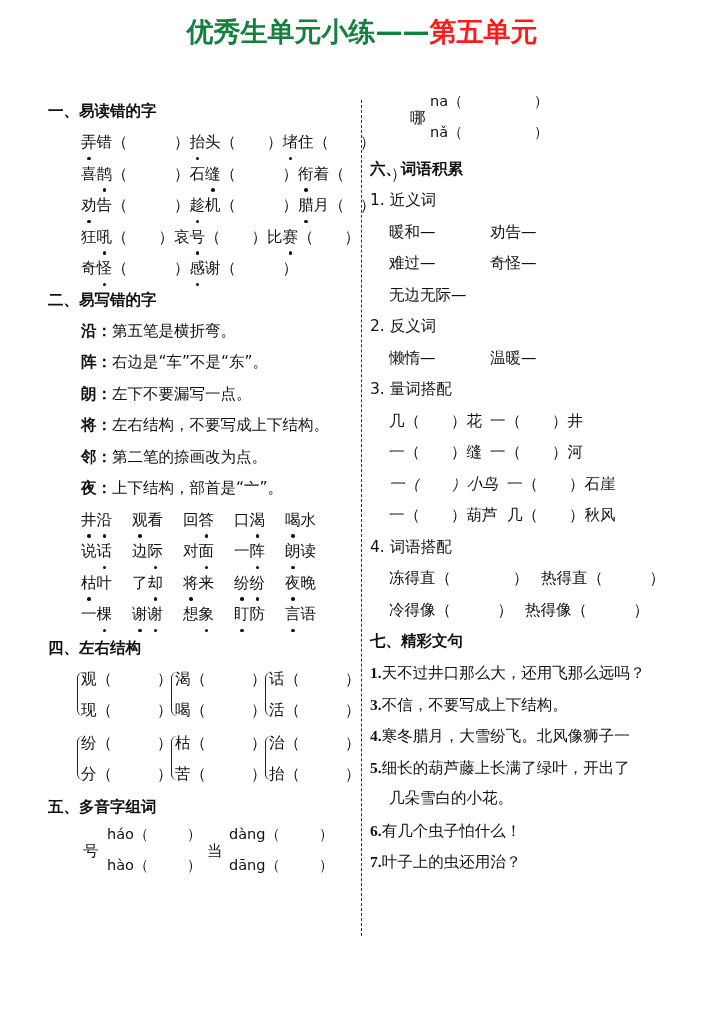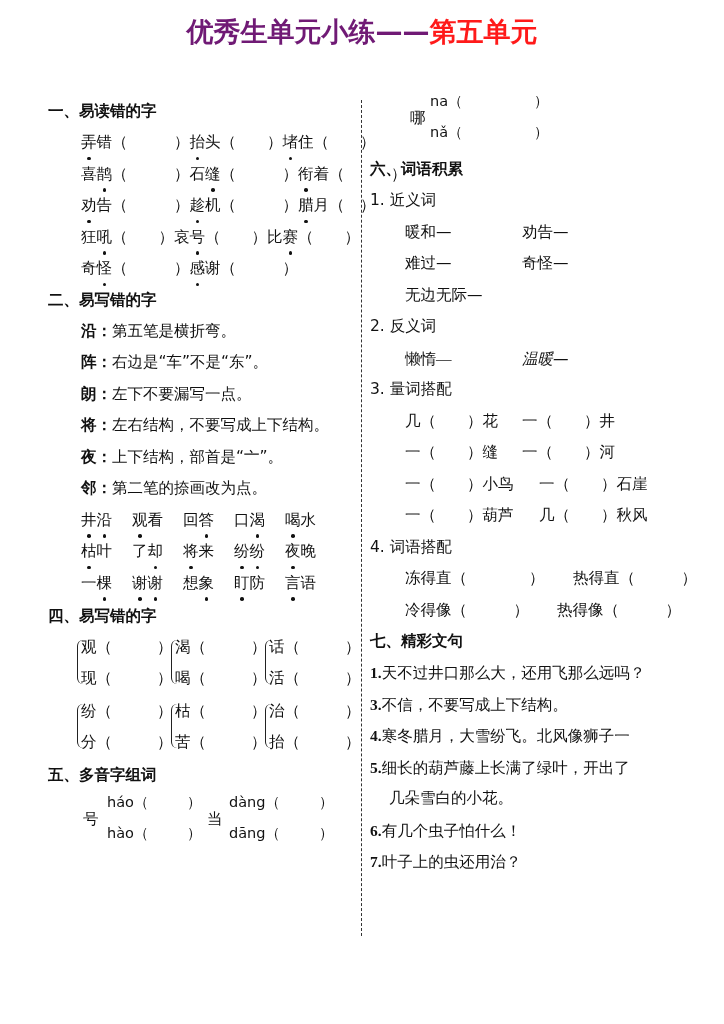--- a/index.html
+++ b/index.html
@@ -4,41 +4,41 @@
 <style>
   html, body { margin: 0; padding: 0; background: #ffffff; }
   body {
     width: 724px; height: 1024px; position: relative; overflow: hidden;
     font-family: "DejaVu Sans", sans-serif; color: #111111;
   }
   .title {
     position: absolute; left: 0; top: 12px; width: 724px; text-align: center;
     font-size: 27px; font-weight: bold; letter-spacing: 0px; line-height: 40px;
   }
-  .title .black { color: #701a75; }
+  .title .black { color: #15803d; }
   .title .red { color: #ff1a1a; }
   .divider {
     position: absolute; left: 361px; top: 100px; height: 836px; width: 0;
     border-left: 1.5px dashed #333333;
   }
   .col { position: absolute; }
   .left { left: 48px; top: 96px; width: 310px; }
   .right { left: 370px; top: 96px; width: 340px; }
   .h { font-size: 15.5px; font-weight: bold; height: 31px; line-height: 31px; white-space: nowrap; }
   .row { font-size: 15.5px; height: 31.5px; line-height: 31px; white-space: nowrap; position: relative; }
   .ind { padding-left: 33px; }
   .ind2 { padding-left: 19px; }
   .blank { display: inline-block; }
   .em { position: relative; display: inline-block; }
   .em::after {
     content: ""; position: absolute; left: 50%; bottom: -2px; width: 3.5px; height: 3.5px;
     margin-left: -1.75px; border-radius: 50%; background: #111;
   }
   .b { font-weight: bold; }
-  .cell { display: inline-block; margin-left: 16px; }
+  .cell { display: inline-block; }
   .w5 { width: 51px; display: inline-block; }
   .pinyin { font-family: "DejaVu Sans", sans-serif; font-size: 14.5px; }
   .brace {
     display: inline-block; width: 6px; height: 44px; border-left: 1.5px solid #222;
     border-radius: 6px 0 0 6px; position: absolute; top: 8px;
   }
   .num { font-family: "Liberation Serif", serif; font-weight: bold; }
 </style>
 </head>
 <body>
@@ -59,31 +59,32 @@
       <div class="row ind"><span>狂</span><span class="em">吼</span><span class="blank">（　　）</span><span>哀</span><span class="em">号</span><span class="blank">（　　）</span><span>比</span><span class="em">赛</span><span class="blank">（　　）</span></div>
       <div class="row ind"><span>奇</span><span class="em">怪</span><span class="blank">（　　　）</span><span class="em">感</span><span>谢</span><span class="blank">（　　　）</span></div>
     </div>
 
   <div class="h">二、易写错的字</div>
   <div id="s2rows">
       <div class="row ind"><span class="b">沿：</span><span>第五笔是横折弯。</span></div>
       <div class="row ind"><span class="b">阵：</span><span>右边是“车”不是“东”。</span></div>
       <div class="row ind"><span class="b">朗：</span><span>左下不要漏写一点。</span></div>
       <div class="row ind"><span class="b">将：</span><span>左右结构，不要写成上下结构。</span></div>
+      <div class="row ind"><span class="b">邻：</span><span>第二笔的捺画改为点。</span></div>
       <div class="row ind"><span class="b">夜：</span><span>上下结构，部首是“亠”。</span></div>
-      <div class="row ind"><span class="b">邻：</span><span>第二笔的捺画改为点。</span></div>
     </div>
 
   <div id="s3rows">
       <div class="row ind"><span class="w5"><span class="em">井</span><span class="em">沿</span></span><span class="w5"><span class="em">观</span><span>看</span></span><span class="w5"><span>回</span><span class="em">答</span></span><span class="w5"><span>口</span><span class="em">渴</span></span><span class="w5"><span class="em">喝</span><span>水</span></span></div>
+      <div class="row ind"><span class="w5"><span>说</span><span class="em">话</span></span><span class="w5"><span>边</span><span class="em">际</span></span><span class="w5"><span>对</span><span class="em">面</span></span><span class="w5"><span>一</span><span class="em">阵</span></span><span class="w5"><span class="em">朗</span><span>读</span></span></div>
       <div class="row ind"><span class="w5"><span class="em">枯</span><span>叶</span></span><span class="w5"><span>了</span><span class="em">却</span></span><span class="w5"><span class="em">将</span><span>来</span></span><span class="w5"><span class="em">纷</span><span class="em">纷</span></span><span class="w5"><span class="em">夜</span><span>晚</span></span></div>
       <div class="row ind"><span class="w5"><span>一</span><span class="em">棵</span></span><span class="w5"><span class="em">谢</span><span class="em">谢</span></span><span class="w5"><span>想</span><span class="em">象</span></span><span class="w5"><span class="em">盯</span><span>防</span></span><span class="w5"><span class="em">言</span><span>语</span></span></div>
     </div>
 
-  <div class="h" style="margin-top:2px">四、易写错的字</div>
+  <div class="h" style="margin-top:2px">四、左右结构</div>
   <div id="s4rows">
       <div class="ind" style="position: relative; height: 64px;">
         <span class="brace" style="left: 29px;"></span>
         <div style="position: absolute; left: 33px; top: 0px; font-size: 15.5px; line-height: 31px; white-space: nowrap;"><span>观（</span><span style="position: absolute; left: 76px;">）</span></div>
         <div style="position: absolute; left: 33px; top: 31px; font-size: 15.5px; line-height: 31px; white-space: nowrap;"><span>现（</span><span style="position: absolute; left: 76px;">）</span></div>
         <span class="brace" style="left: 123px;"></span>
         <div style="position: absolute; left: 127px; top: 0px; font-size: 15.5px; line-height: 31px; white-space: nowrap;"><span>渴（</span><span style="position: absolute; left: 76px;">）</span></div>
         <div style="position: absolute; left: 127px; top: 31px; font-size: 15.5px; line-height: 31px; white-space: nowrap;"><span>喝（</span><span style="position: absolute; left: 76px;">）</span></div>
         <span class="brace" style="left: 217px;"></span>
         <div style="position: absolute; left: 221px; top: 0px; font-size: 15.5px; line-height: 31px; white-space: nowrap;"><span>话（</span><span style="position: absolute; left: 76px;">）</span></div>
@@ -113,25 +114,25 @@
       <div style="padding-left: 40px; margin-top: -4px; height: 62px;"><div style="position: relative; height: 62px; display: inline-block; width: 144px;"><span style="position: absolute; left: 0px; top: 16px; font-size: 15.5px;">哪</span><div class="pinyin" style="position: absolute; left: 20px; top: 0px; white-space: nowrap;">na（<span style="position: absolute; left: 104px;">）</span></div><div class="pinyin" style="position: absolute; left: 20px; top: 31px; white-space: nowrap;">nǎ（<span style="position: absolute; left: 104px;">）</span></div></div></div>
     </div>
 
   <div class="h">六、词语积累</div>
   <div id="s6rows">
       <div class="row">1. 近义词</div>
       <div class="row ind2"><span class="cell" style="width: 101px;">暖和—</span><span class="cell" style="width: 101px;">劝告—</span></div>
       <div class="row ind2"><span class="cell" style="width: 101px;">难过—</span><span class="cell" style="width: 101px;">奇怪—</span></div>
       <div class="row ind2"><span class="cell" style="width: 101px;">无边无际—</span></div>
       <div class="row">2. 反义词</div>
-      <div class="row ind2"><span class="cell" style="width: 101px; font-family: Liberation Serif, serif;">懒惰—</span><span class="cell" style="width: 101px; font-style: italic;">温暖—</span></div>
+      <div class="row ind2"><span class="cell" style="width: 101px;">懒惰—</span><span class="cell" style="width: 101px;">温暖—</span></div>
       <div class="row">3. 量词搭配</div>
       <div class="row ind2"><span class="cell" style="width: 101px;">几（　　）花</span><span class="cell" style="width: auto;">一（　　）井</span></div>
       <div class="row ind2"><span class="cell" style="width: 101px;">一（　　）缝</span><span class="cell" style="width: auto;">一（　　）河</span></div>
-      <div class="row ind2"><span class="cell" style="width: 118px;">一（　　）小鸟</span><span class="cell" style="width: auto;">一（　　）石崖</span></div>
+      <div class="row ind2"><span class="cell" style="width: 118px; font-style: italic;">一（　　）小鸟</span><span class="cell" style="width: auto;">一（　　）石崖</span></div>
       <div class="row ind2"><span class="cell" style="width: 118px;">一（　　）葫芦</span><span class="cell" style="width: auto;">几（　　）秋风</span></div>
       <div class="row">4. 词语搭配</div>
       <div class="row ind2"><span class="cell" style="width: 152px;">冻得直（　　　　）</span><span class="cell" style="width: auto;">热得直（　　　）</span></div>
       <div class="row ind2"><span class="cell" style="width: 136px;">冷得像（　　　）</span><span class="cell" style="width: auto;">热得像（　　　）</span></div>
     </div>
 
   <div class="h">七、精彩文句</div>
   <div id="s7rows">
       <div class="row" style="padding-left: 0px;"><span class="num">1.</span><span>天不过井口那么大，还用飞那么远吗？</span></div>
       <div class="row" style="padding-left: 0px;"><span class="num">3.</span><span>不信，不要写成上下结构。</span></div>

